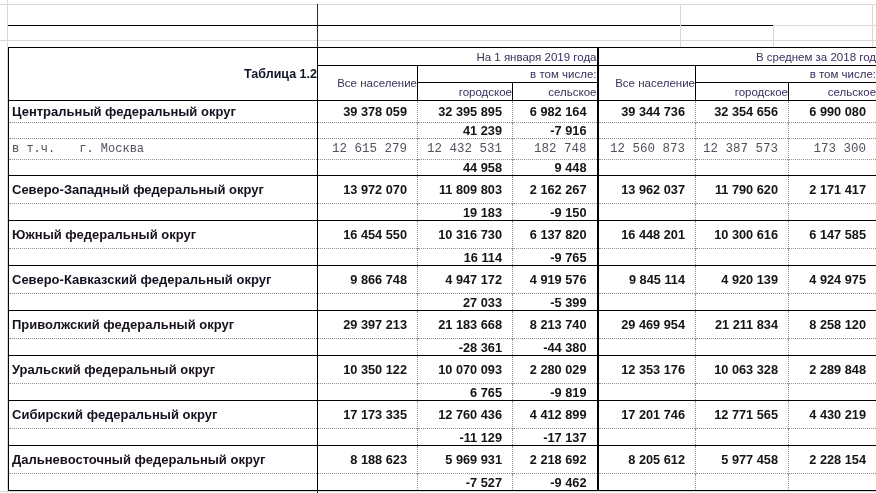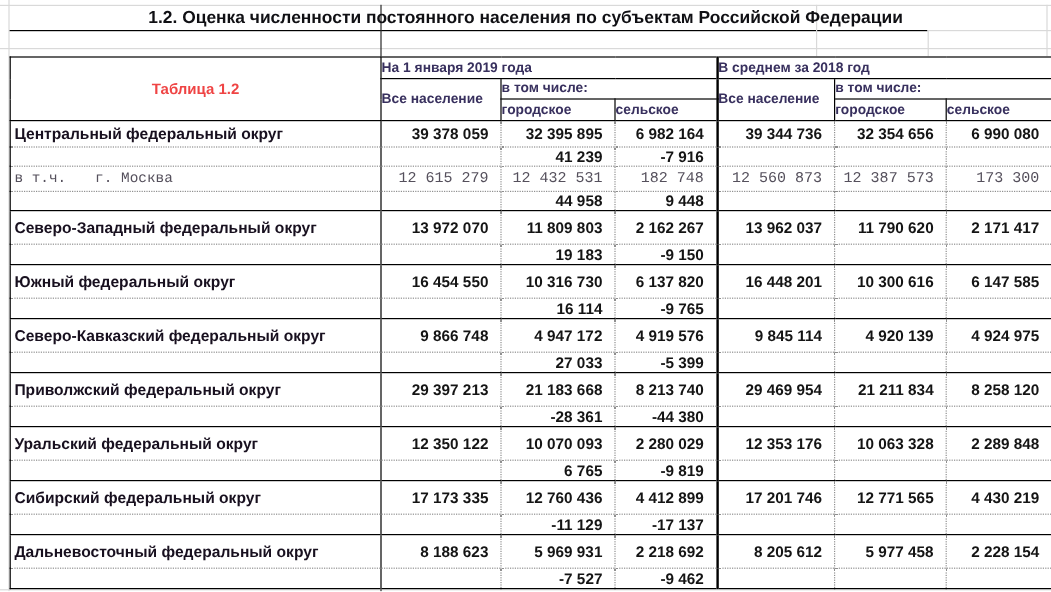--- a/index.html
+++ b/index.html
@@ -24,25 +24,25 @@
   }
 
   table.pop{
     position:absolute;left:8px;top:47px;width:868px;height:440px;
     border-collapse:collapse;table-layout:fixed;background:#fff;
     border:1px solid #000;
   }
   table.pop th, table.pop td{overflow:hidden;white-space:nowrap;vertical-align:middle;padding:0;}
 
   thead th{
-    border:1px solid #000;font-weight:bold;color:#38305e;font-size:11.5px;text-align:left;
+    border:1px solid #000;font-weight:normal;color:#38305e;font-size:11.5px;text-align:right;
   }
   thead tr.hr1{height:18px;} thead tr.hr2{height:17px;} thead tr.hr3{height:18px;}
   th.tbl-label{
-    text-align:center;padding-left:3px;font-weight:bold;color:#ef4444;font-size:12.5px;
+    text-align:right;padding-left:3px;font-weight:bold;color:#0f172a;font-size:12.5px;
   }
   .thickL{border-left:2px solid #000 !important;}
 
   tbody td{font-size:12.75px;}
   tbody td.num{text-align:right;padding-right:10px;font-weight:bold;color:#141414;}
   tbody td.lblcell{text-align:left;padding-left:3px;font-weight:bold;color:#18101f;font-size:13px;}
 
   tbody tr.r-district{height:28px;} tbody tr.r-diff{height:17px;} tbody tr.r-sub{height:21px;font-family:Liberation Mono, monospace;}
   tbody tr:nth-child(1){height:22px;} tbody tr:nth-child(2){height:15px;} tbody tr:nth-child(4){height:14px;}
 
@@ -76,21 +76,20 @@
   <div class="gl vline dark" style="top:4px;left:317px;height:43px;"></div>
 
   <div class="gl hline" style="top:491px;left:0;width:876px;"></div>
   <div class="gl vline dark" style="top:487px;left:317px;height:6px;"></div>
   <div class="gl vline" style="top:487px;left:417px;height:4px;"></div>
   <div class="gl vline" style="top:487px;left:512px;height:4px;"></div>
   <div class="gl vline" style="top:487px;left:597px;height:4px;"></div>
   <div class="gl vline" style="top:487px;left:695px;height:4px;"></div>
   <div class="gl vline" style="top:487px;left:788px;height:4px;"></div>
 
-  <div class="title">1.2. Оценка численности постоянного населения по субъектам Российской Федерации</div>
 
   <table class="pop">
     <colgroup>
       <col style="width:309px">
         <col style="width:100px">
         <col style="width:95px">
         <col style="width:85px">
       <col style="width:98px">
         <col style="width:93px">
         <col style="width:88px">
@@ -218,21 +217,21 @@
           <td class="c0 lblcell"></td>
           <td class="c1 num"></td>
           <td class="c2 num">-28 361</td>
           <td class="c3 num">-44 380</td>
           <td class="c4 num"></td>
           <td class="c5 num"></td>
           <td class="c6 num"></td>
         </tr>
         <tr class="r-district">
           <td class="c0 lblcell">Уральский федеральный округ</td>
-          <td class="c1 num">12 350 122</td>
+          <td class="c1 num">10 350 122</td>
           <td class="c2 num">10 070 093</td>
           <td class="c3 num">2 280 029</td>
           <td class="c4 num">12 353 176</td>
           <td class="c5 num">10 063 328</td>
           <td class="c6 num">2 289 848</td>
         </tr>
         <tr class="r-diff">
           <td class="c0 lblcell"></td>
           <td class="c1 num"></td>
           <td class="c2 num">6 765</td>

